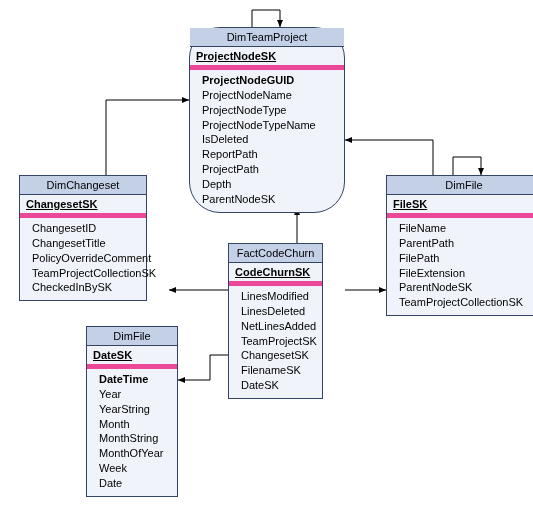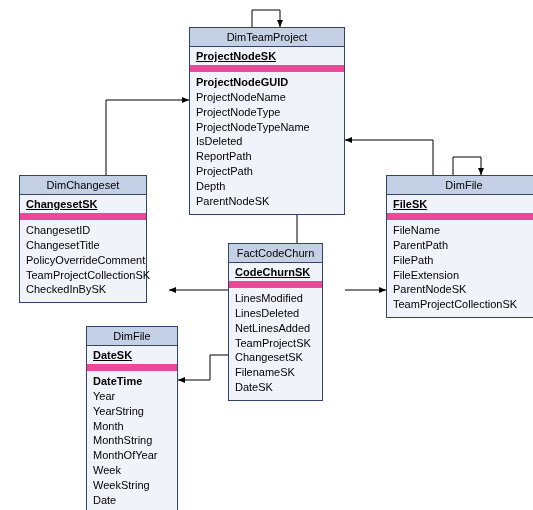--- a/index.html
+++ b/index.html
@@ -22,25 +22,25 @@
     background: #c3d0e6;
     text-align: center;
     padding: 3px 4px;
     border-bottom: 1px solid #334466;
     font-size: 11px;
   }
   .entity-key {
     padding: 3px 6px;
     font-weight: bold;
     text-decoration: underline;
-    border-bottom: 7px solid #ec4899;
+    border-bottom: 5px solid #ec4899;
     font-size: 11px;
   }
   .entity-body {
-    padding: 3px 6px 5px 6px;
+    padding: 3px 6px 5px 12px;
     font-size: 11px;
     line-height: 1.35;
   }
   .entity-body div:first-child.bold {
     font-weight: bold;
   }
   .bold { font-weight: bold; }
   svg.connectors {
     position: absolute;
     left: 0; top: 0;
@@ -69,21 +69,21 @@
 
   <path d="M 297 243 L 297 208" fill="none" stroke="#000" stroke-width="1" marker-end="url(#arrow)"></path>
 
   <path d="M 228 290 L 169 290" fill="none" stroke="#000" stroke-width="1" marker-end="url(#arrow)"></path>
 
   <path d="M 345 290 L 386 290" fill="none" stroke="#000" stroke-width="1" marker-end="url(#arrow)"></path>
 
   <path d="M 228 355 L 210 355 L 210 380 L 178 380" fill="none" stroke="#000" stroke-width="1" marker-end="url(#arrow)"></path>
 </svg>
 
-<div class="entity" style="left:189px; top:27px; width:156px;">
+<div class="entity" style="left:189px; top:27px; width:156px;border-radius:31px;">
   <div class="entity-header">DimTeamProject</div>
   <div class="entity-key">ProjectNodeSK</div>
   <div class="entity-body">
       <div class="bold">ProjectNodeGUID</div>
       <div>ProjectNodeName</div>
       <div>ProjectNodeType</div>
       <div>ProjectNodeTypeName</div>
       <div>IsDeleted</div>
       <div>ReportPath</div>
       <div>ProjectPath</div>
@@ -135,16 +135,15 @@
   <div class="entity-header">DimFile</div>
   <div class="entity-key">DateSK</div>
   <div class="entity-body">
       <div class="bold">DateTime</div>
       <div>Year</div>
       <div>YearString</div>
       <div>Month</div>
       <div>MonthString</div>
       <div>MonthOfYear</div>
       <div>Week</div>
-      <div>WeekString</div>
       <div>Date</div>
     </div>
 </div>
 
 </body></html>

